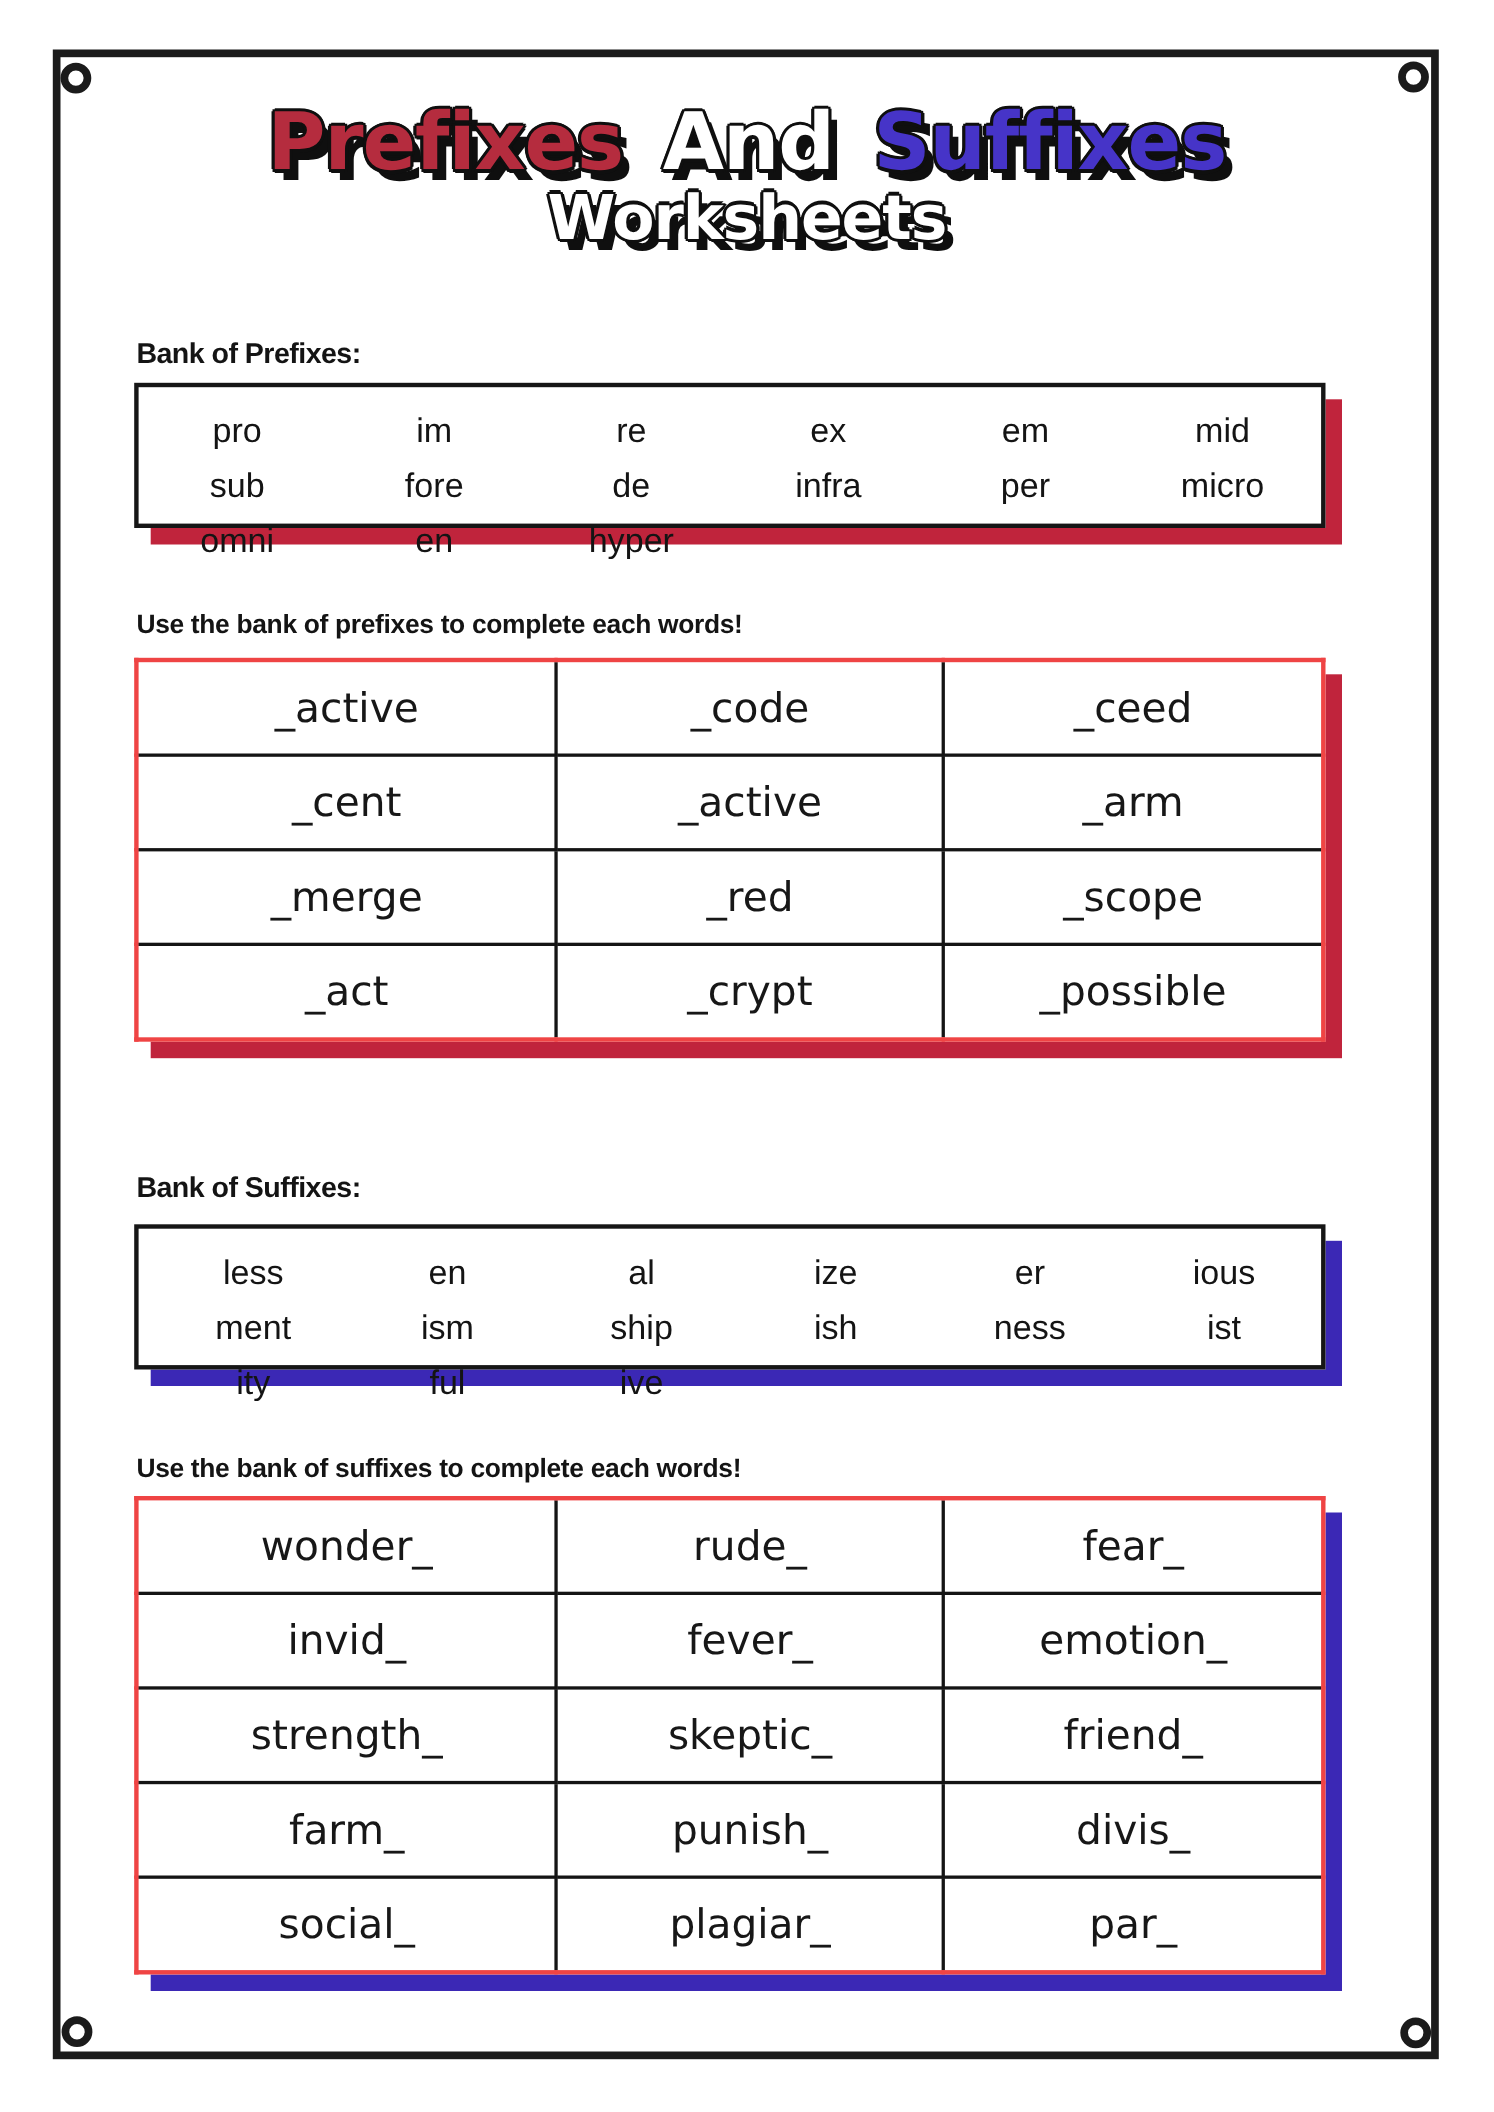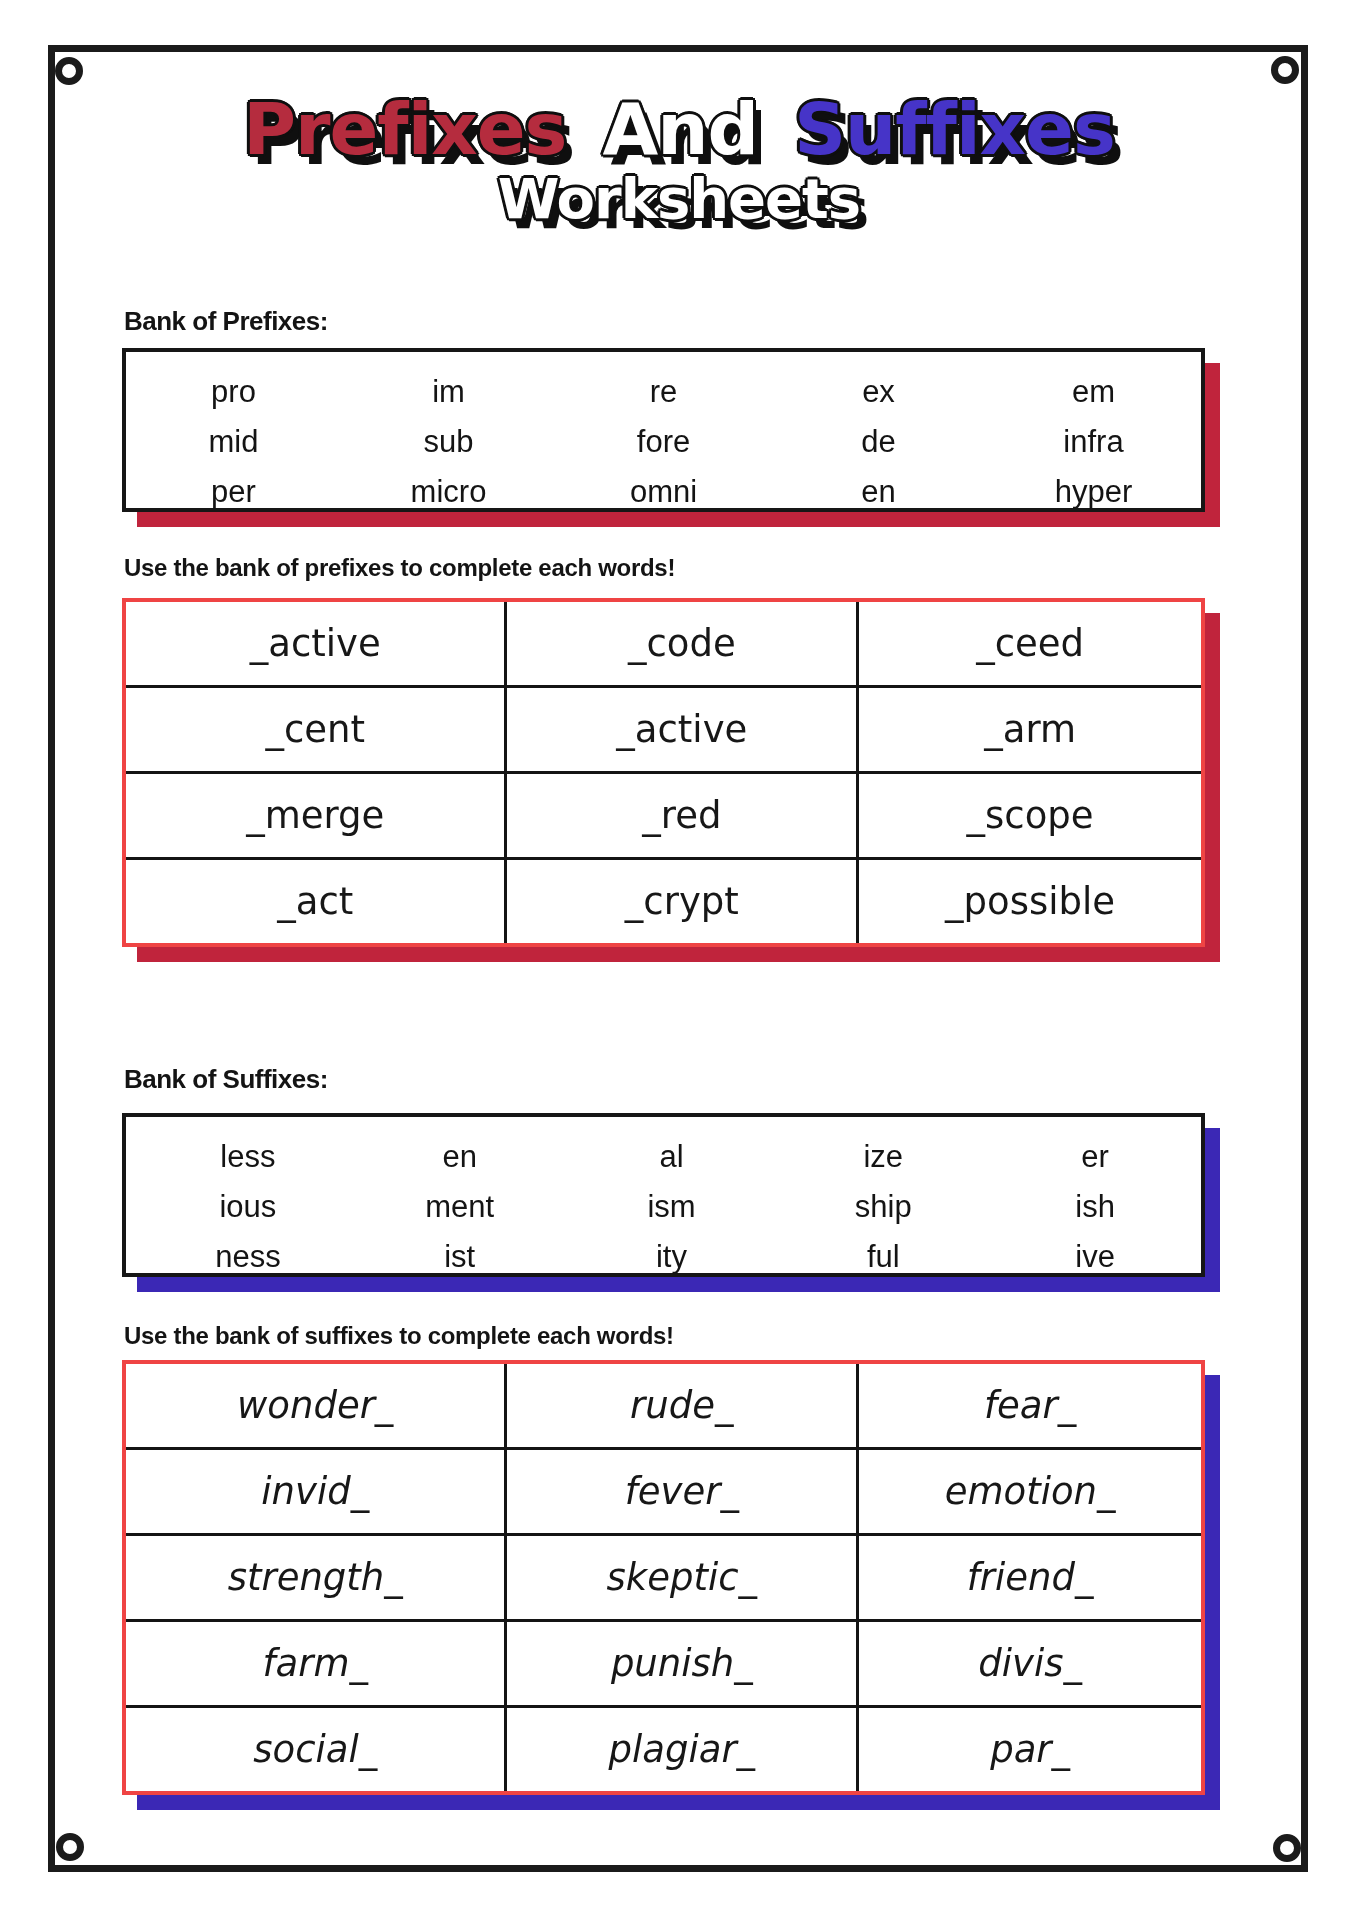--- a/index.html
+++ b/index.html
@@ -40,36 +40,36 @@
     font-family:"DejaVu Sans", sans-serif; font-weight:800; font-size:56px;
     color:#ffffff; margin-top:2px; letter-spacing:-1px;
   }
 
   
   .sec-label{position:absolute; left:124px; font-size:26px; font-weight:bold; letter-spacing:-0.5px; color:#141414;}
   .instruction{position:absolute; left:124px; font-size:24px; font-weight:bold; letter-spacing:-0.3px; color:#141414;}
 
   
   .bank-box{
-    position:absolute; left:122px; width:1083px; height:164px; background:#ffffff;
+    position:absolute; left:122px; width:1083px; height:132px; background:#ffffff;
     border:4px solid #161616; box-sizing:border-box;
-    display:grid; grid-template-columns:repeat(5,1fr); align-content:start;
+    display:grid; grid-template-columns:repeat(6,1fr); align-content:start;
     padding-top:22px; row-gap:14px;
   }
   .bank-box.red-sh{box-shadow:15px 15px 0 0 #c0243c;}
   .bank-box.blue-sh{box-shadow:15px 15px 0 0 #3b28b5;padding-left:16px;}
   .bank-item{font-size:31px; text-align:center; color:#141414;}
 
   
   .word-table{
     position:absolute; left:122px; width:1083px; border-collapse:collapse;
     background:#ffffff; border:4px solid #ef4444;
   }
   .word-table.red-sh{box-shadow:15px 15px 0 0 #c0243c;}
-  .word-table.blue-sh{box-shadow:15px 15px 0 0 #3b28b5;font-style:italic;}
+  .word-table.blue-sh{box-shadow:15px 15px 0 0 #3b28b5;}
   .word-table td{
     border:3px solid #141414; height:83px; text-align:center; vertical-align:middle;
     font-family:"DejaVu Sans", sans-serif; font-size:37px; color:#171717; padding:0;
   }
   .word-table td:nth-child(1){width:35.4%;}
   .word-table td:nth-child(2){width:32.6%;}
   .word-table td:nth-child(3){width:32%;}
 
   .pos-label1{top:306px;}
   .pos-box1{top:348px;}

